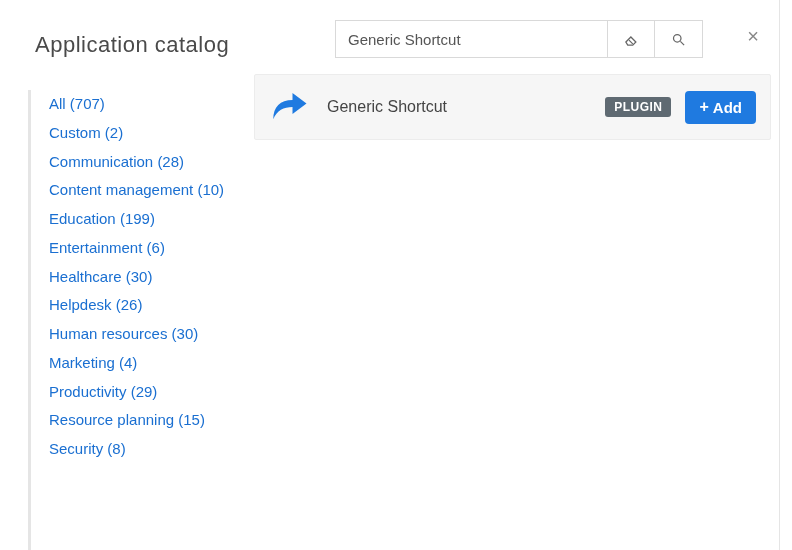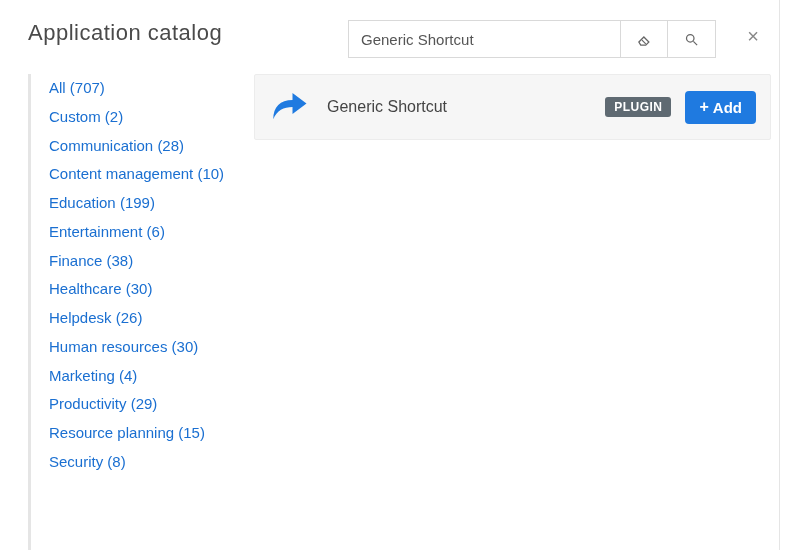--- a/index.html
+++ b/index.html
@@ -15,23 +15,22 @@
   .modal {
     position: absolute;
     left: 0; top: 0;
     width: 780px;
     height: 550px;
     border-right: 1px solid #e5e5e5;
     background: #fff;
   }
   .header {
     display: flex;
-    align-items: flex-start;
-    padding: 20px 24px 12px 28px;
-    gap: 20px;
+    align-items: flex-end;
+    padding: 20px 24px 12px 35px;
   }
   .title {
     font-size: 22px;
     font-weight: 400;
     color: #4a4a4a;
     flex: 0 0 auto;
     width: 300px;
     letter-spacing: 0.5px;
   }
   .search-group {
@@ -77,21 +76,21 @@
   .body {
     display: flex;
     height: calc(100% - 70px);
     padding-left: 28px;
   }
   .sidebar {
     width: 218px;
     border-left: 3px solid #e5e5e5;
     padding-left: 18px;
     overflow-y: auto;
-    margin-top: 4px;
+    margin-top: 20px;
     padding-bottom: 6px;
     position: relative;
   }
   .sidebar::-webkit-scrollbar { width: 6px; }
   .sidebar::-webkit-scrollbar-thumb { background: #ccc; border-radius: 3px; }
   .cat-item {
     display: block;
     font-size: 15px;
     color: #1a6fd1;
     padding: 5px 0;
@@ -183,21 +182,20 @@
   </div>
 
   <div class="body">
     <div class="sidebar" id="sidebar">
         <a class="cat-item">All (707)</a>
         <a class="cat-item">Custom (2)</a>
         <a class="cat-item">Communication (28)</a>
         <a class="cat-item">Content management (10)</a>
         <a class="cat-item">Education (199)</a>
         <a class="cat-item">Entertainment (6)</a>
-        <a class="cat-item">Finance (38)</a>
         <a class="cat-item">Healthcare (30)</a>
         <a class="cat-item">Helpdesk (26)</a>
         <a class="cat-item">Human resources (30)</a>
         <a class="cat-item">Marketing (4)</a>
         <a class="cat-item">Productivity (29)</a>
         <a class="cat-item">Resource planning (15)</a>
         <a class="cat-item">Security (8)</a>
       </div>
     <div class="results" id="results">
         <div class="result-row">

